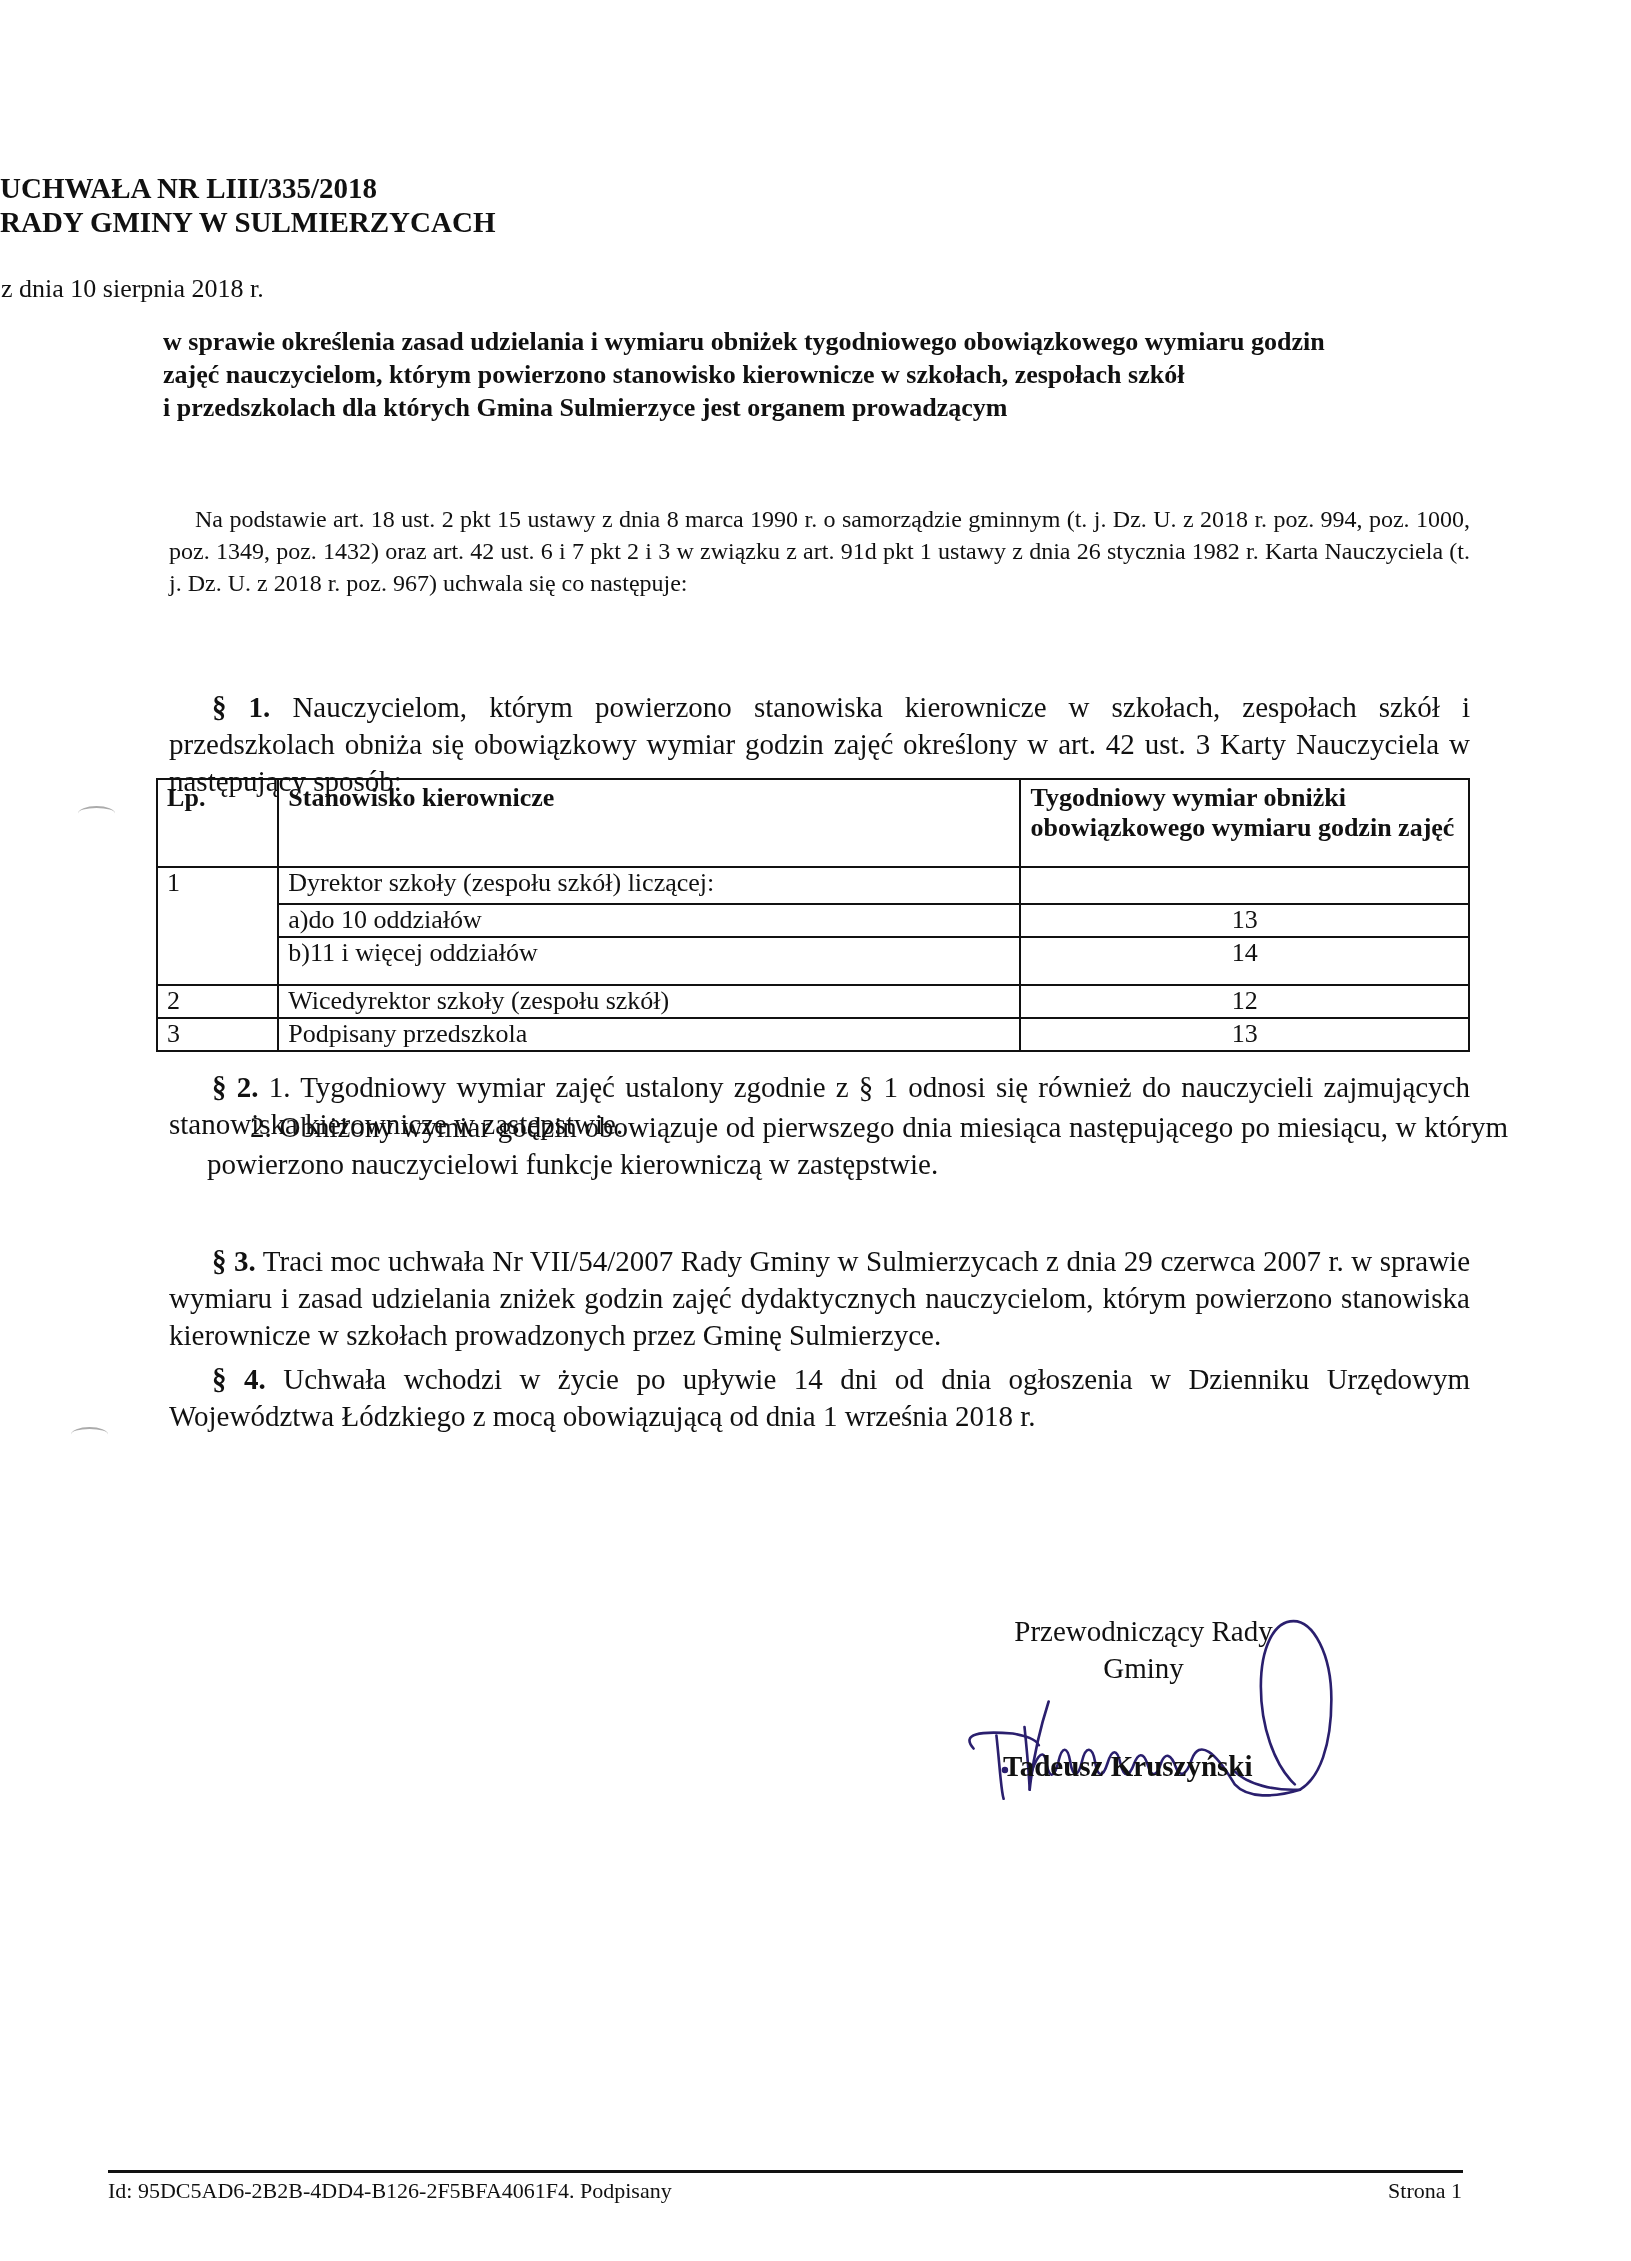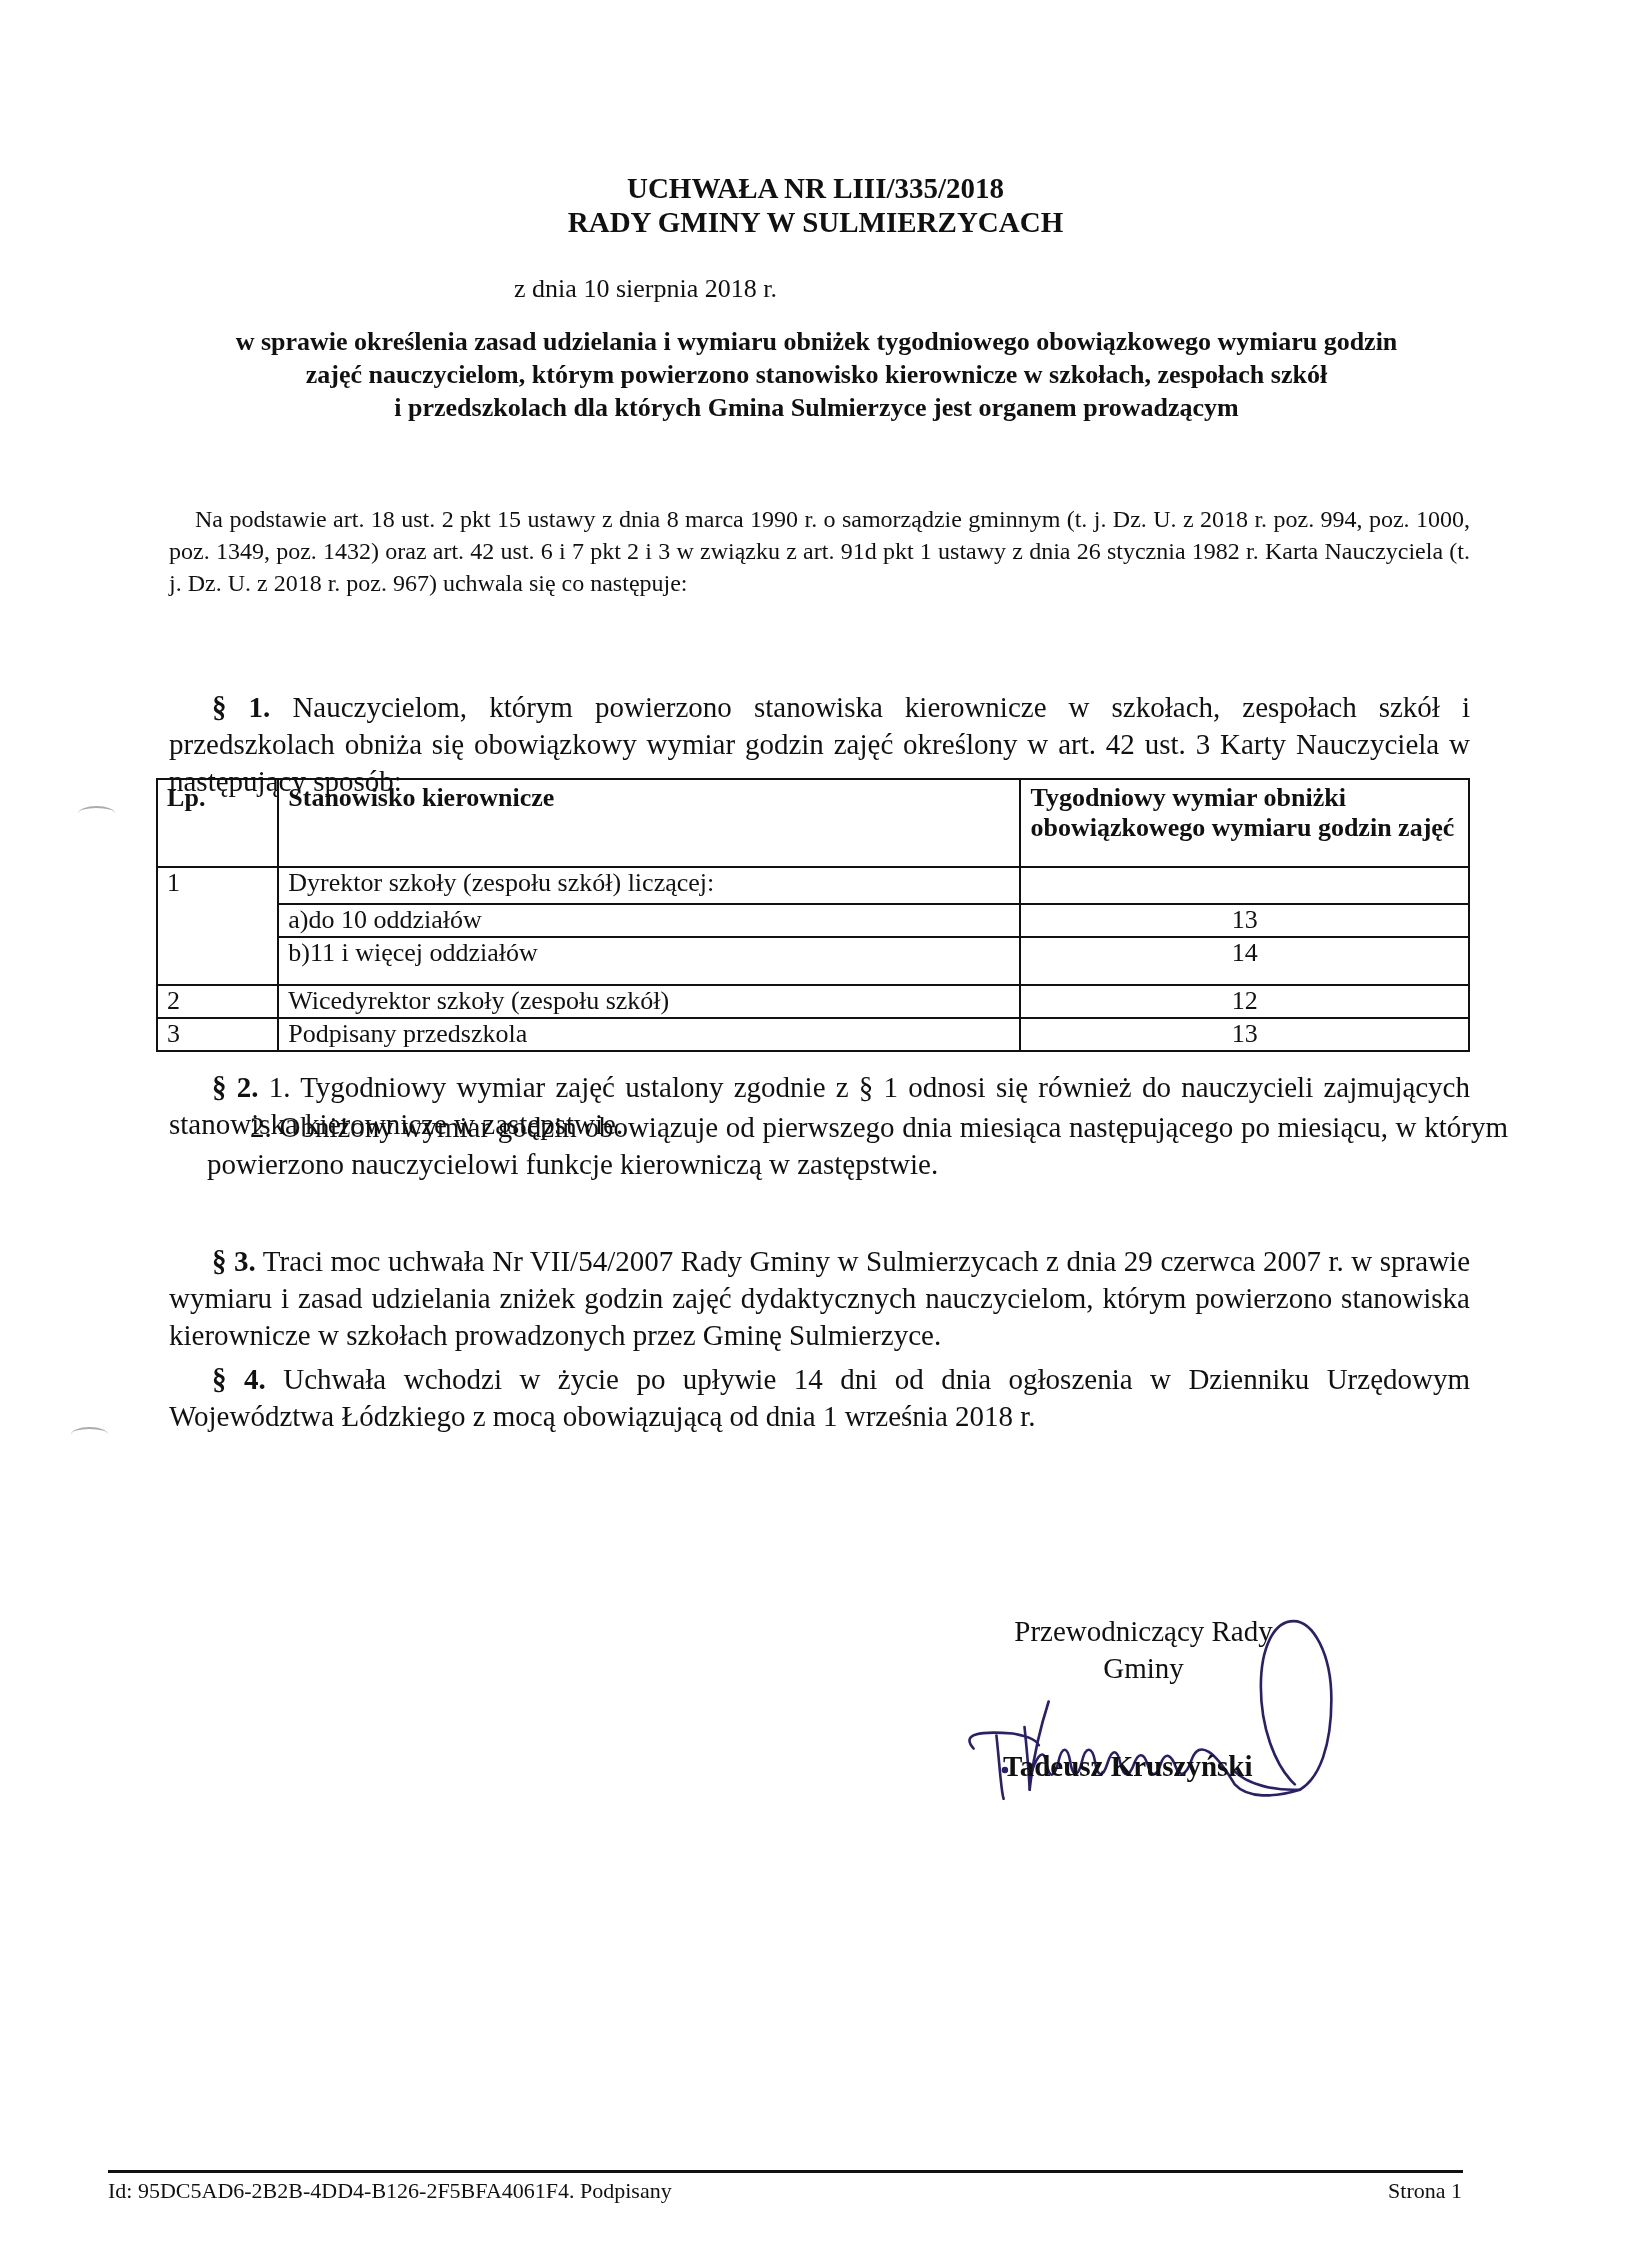--- a/index.html
+++ b/index.html
@@ -1,19 +1,19 @@
 <!DOCTYPE html>
 <html style="font-size:10.5px"><head>
 <meta charset="utf-8">
 <style>
   html, body { margin:0; padding:0; background:#ffffff; }
   body { width:1631px; height:2261px; position:relative; overflow:hidden;
          font-family:"Liberation Serif","DejaVu Serif",serif; color:#111; }
   .abs { position:absolute; }
-  .center { text-align:center; }
+  .center { text-align:left; }
   .title { left:0; width:1631px; top:171px; font-weight:bold; font-size:29px; line-height:34px; }
   .date { left:1px; width:1289px; top:273px; font-size:26px; line-height:31px; }
   .subject { left:163px; width:1307px; top:325px; font-weight:bold; font-size:26px; line-height:33px; }
   .basis { left:169px; width:1301px; top:503px; font-size:24px; line-height:32px; text-align:justify; }
   .basis .indent { display:inline-block; width:26px; }
   .para { left:169px; width:1301px; font-size:29px; line-height:37px; text-align:justify; }
   .para .lead { display:inline-block; width:43px; }
   .para b { font-weight:bold; }
   
   .tbl { left:156px; top:778px; width:1314px; border-collapse:collapse; font-size:26px; }

